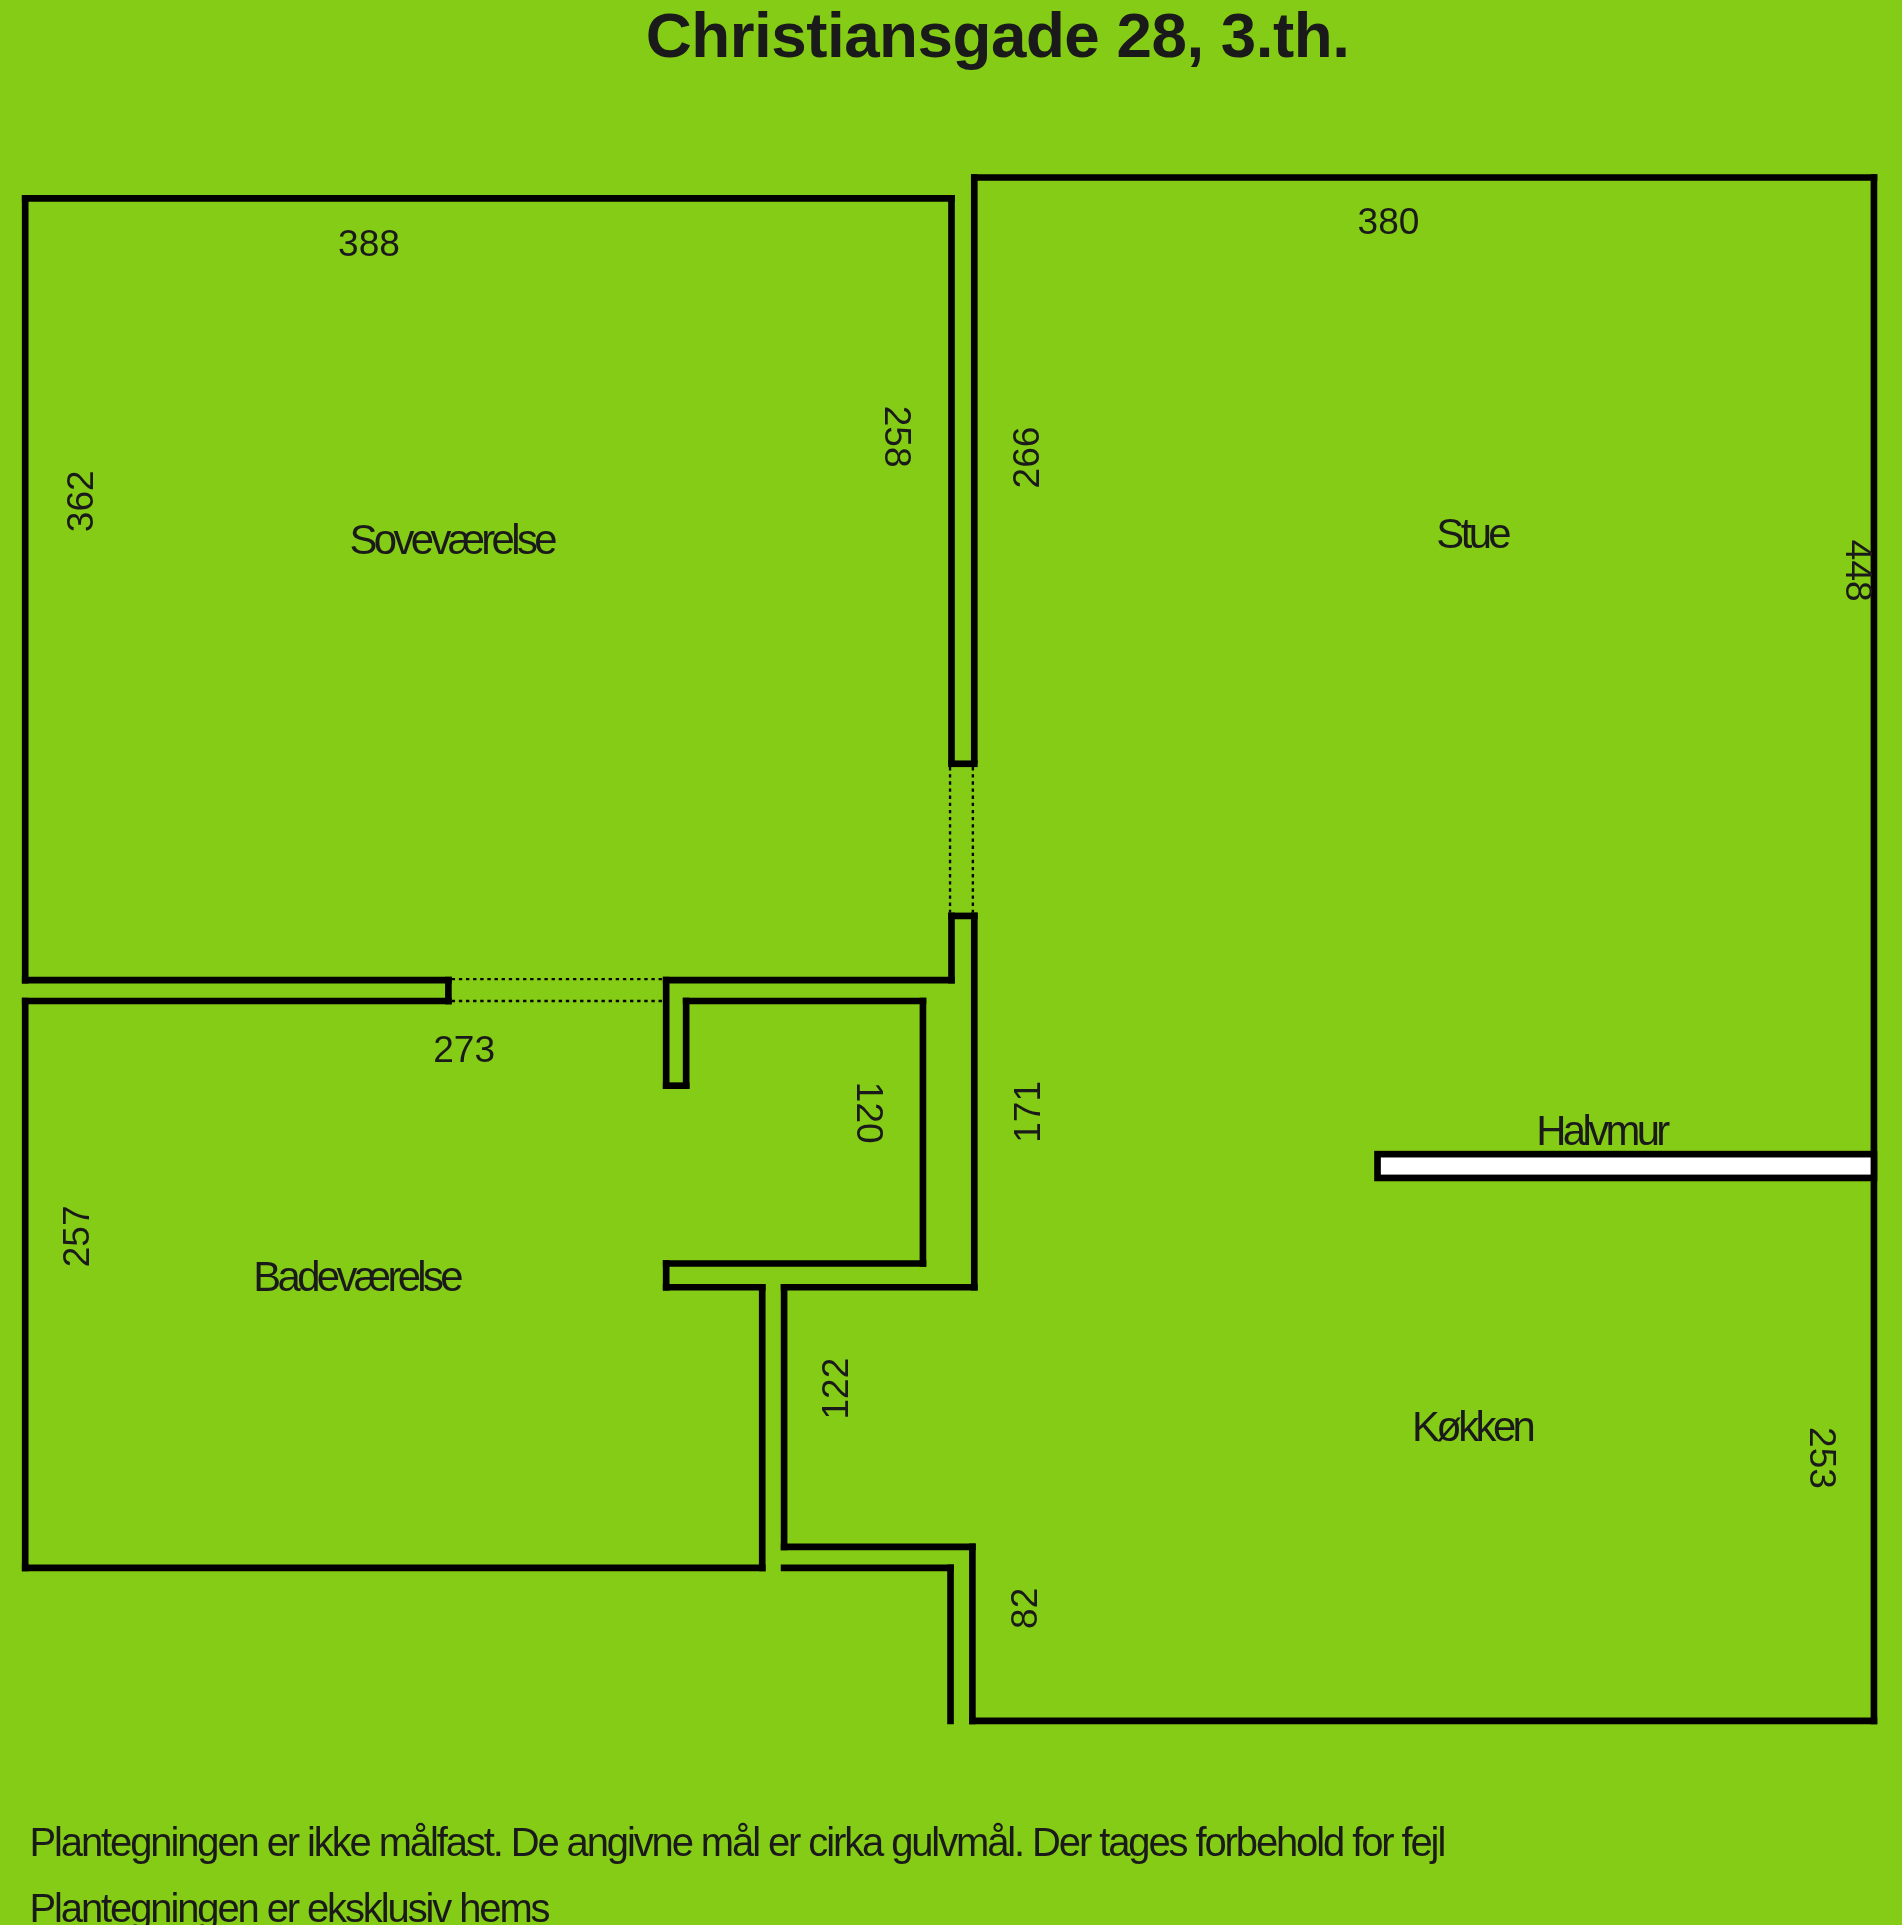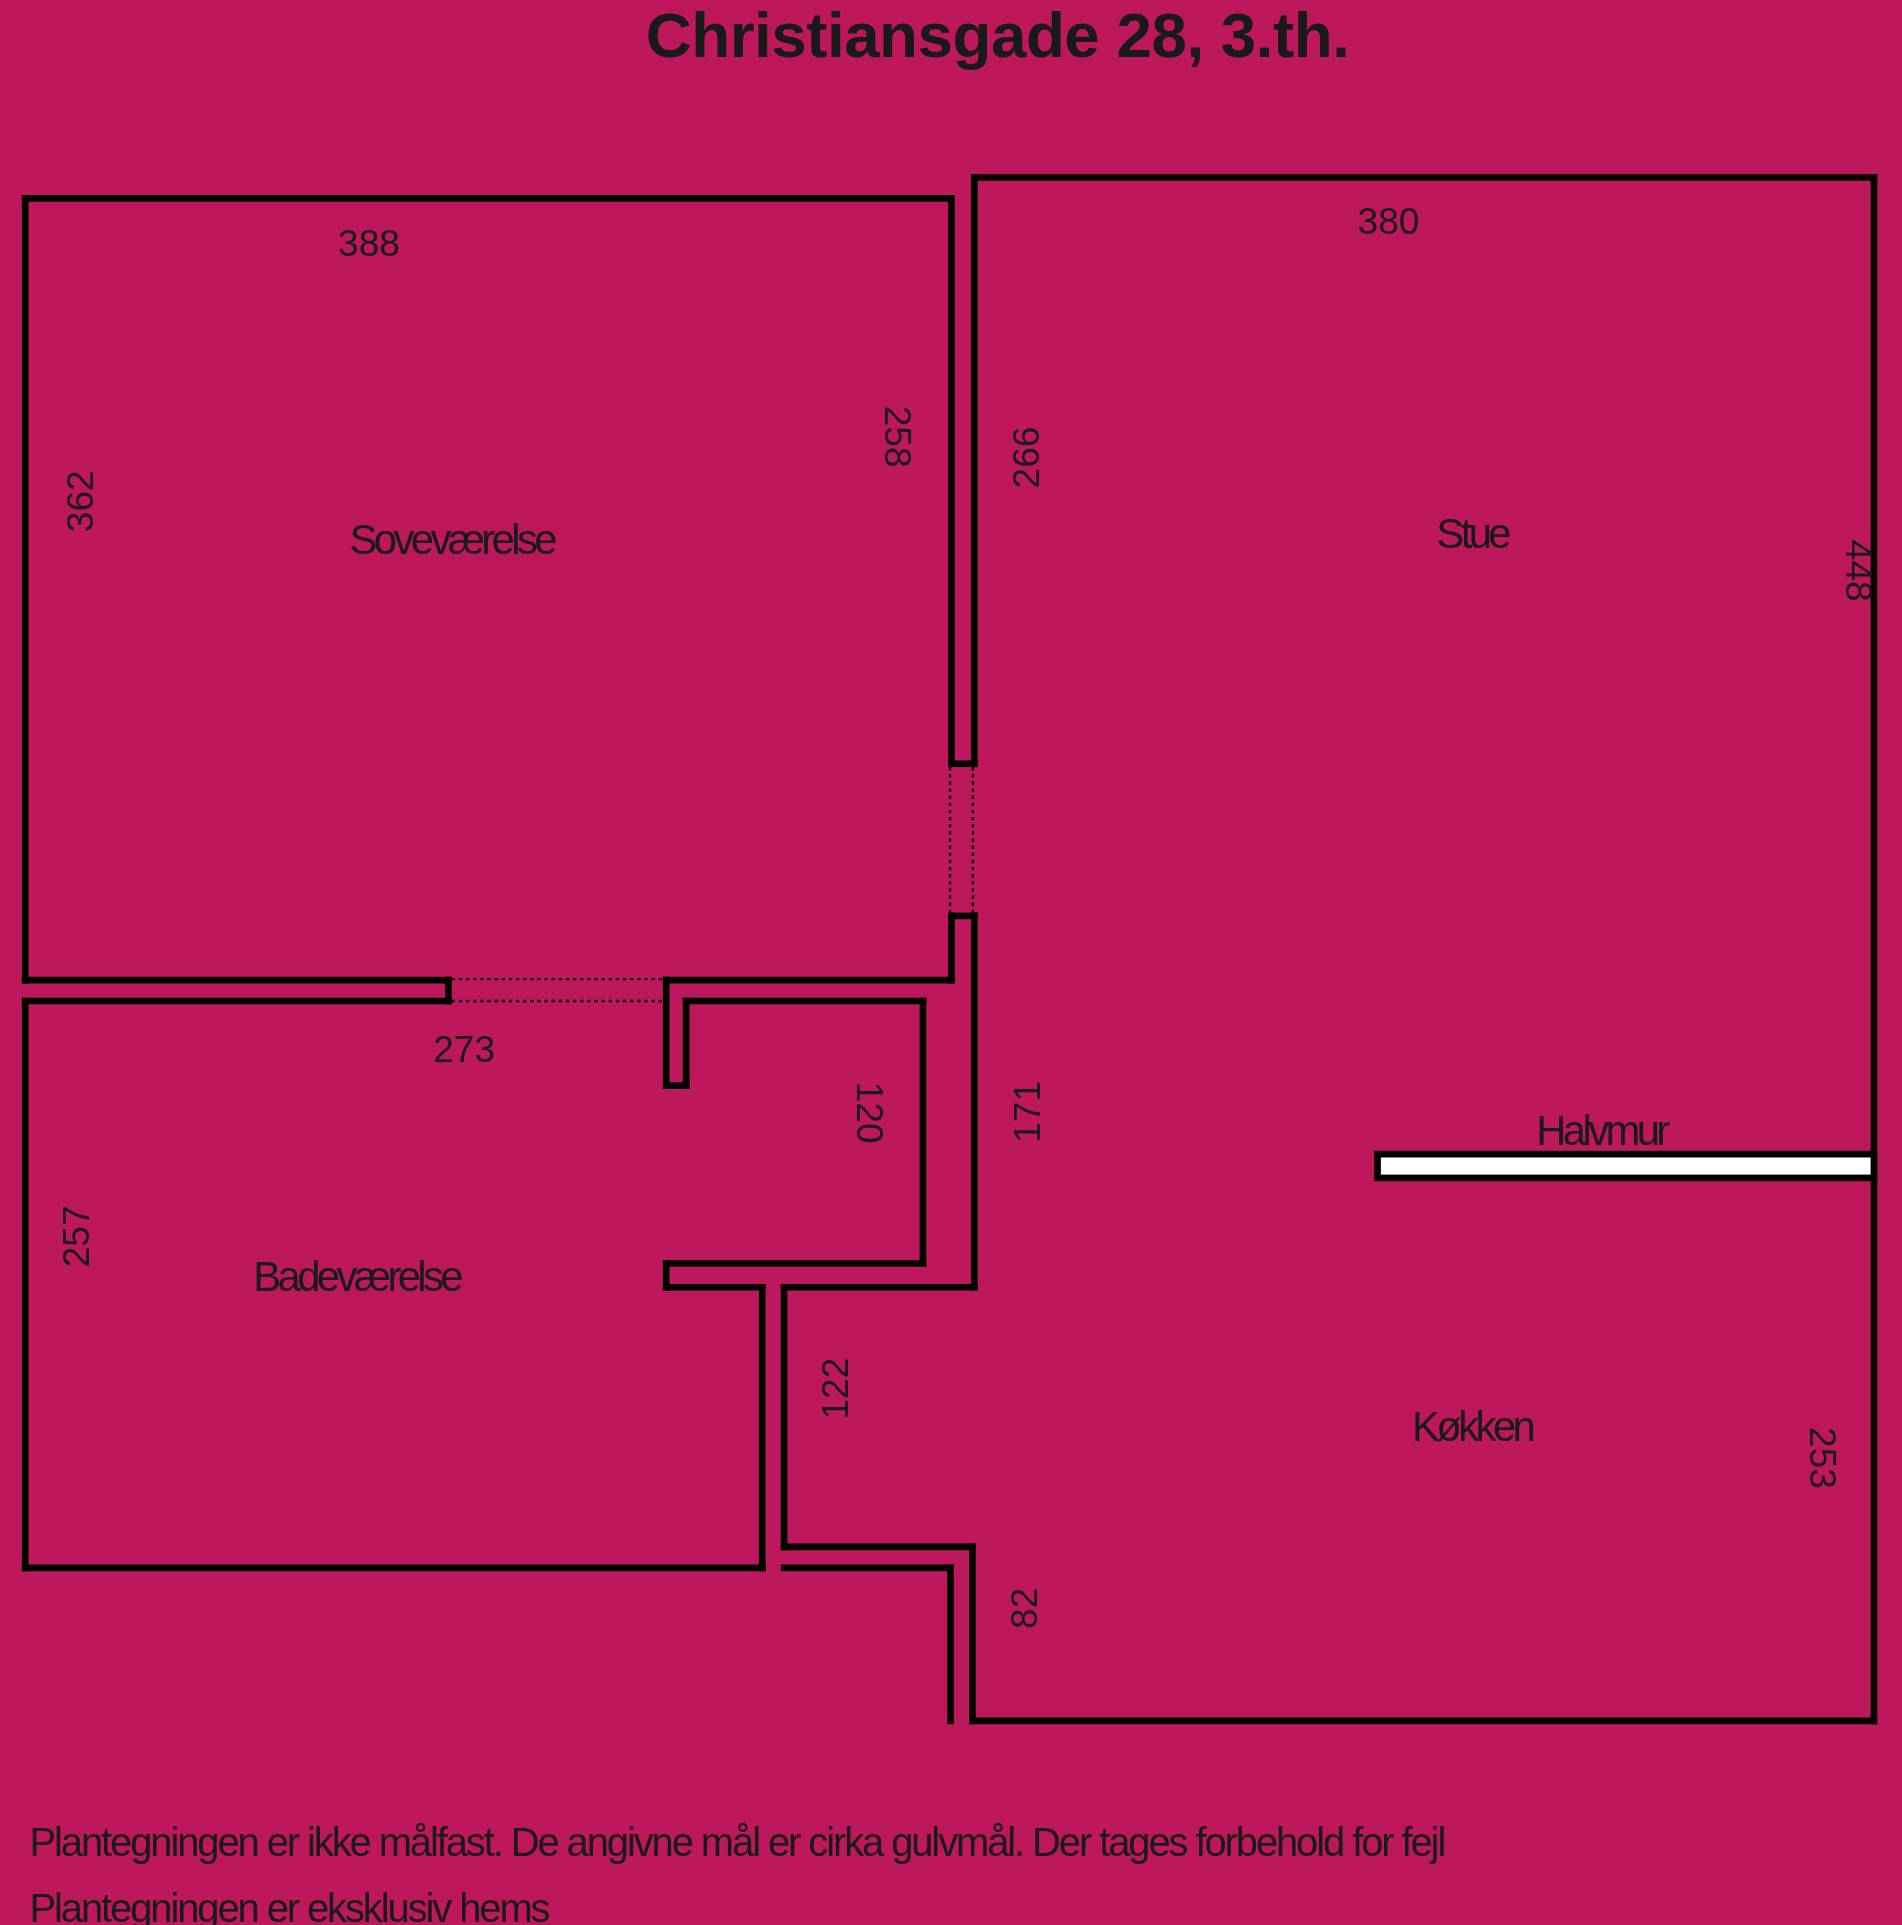--- a/index.html
+++ b/index.html
@@ -1,16 +1,16 @@
 <!DOCTYPE html>
 <html style="font-size:15px"><head>
 <meta charset="utf-8">
 <style>
   html,body{margin:0;padding:0;background:#ffffff;}
-  #page{position:relative;width:1902px;height:1926px;background:#be185d;overflow:hidden;}
+  #page{position:relative;width:1902px;height:1926px;background:#84cc16;overflow:hidden;}
   svg{position:absolute;left:0;top:0;}
   text{font-family:"Liberation Sans",sans-serif;fill:#1a1a1a;}
   .num{font-size:39px;}
   .room{font-size:44px;letter-spacing:-3.8px;}
   .wall{stroke:#000000;stroke-width:7;fill:none;}
   .dash{stroke:#000000;stroke-width:2.5;fill:none;stroke-dasharray:3.5 4;}
 </style>
 </head>
 <body>
 <div id="page">

